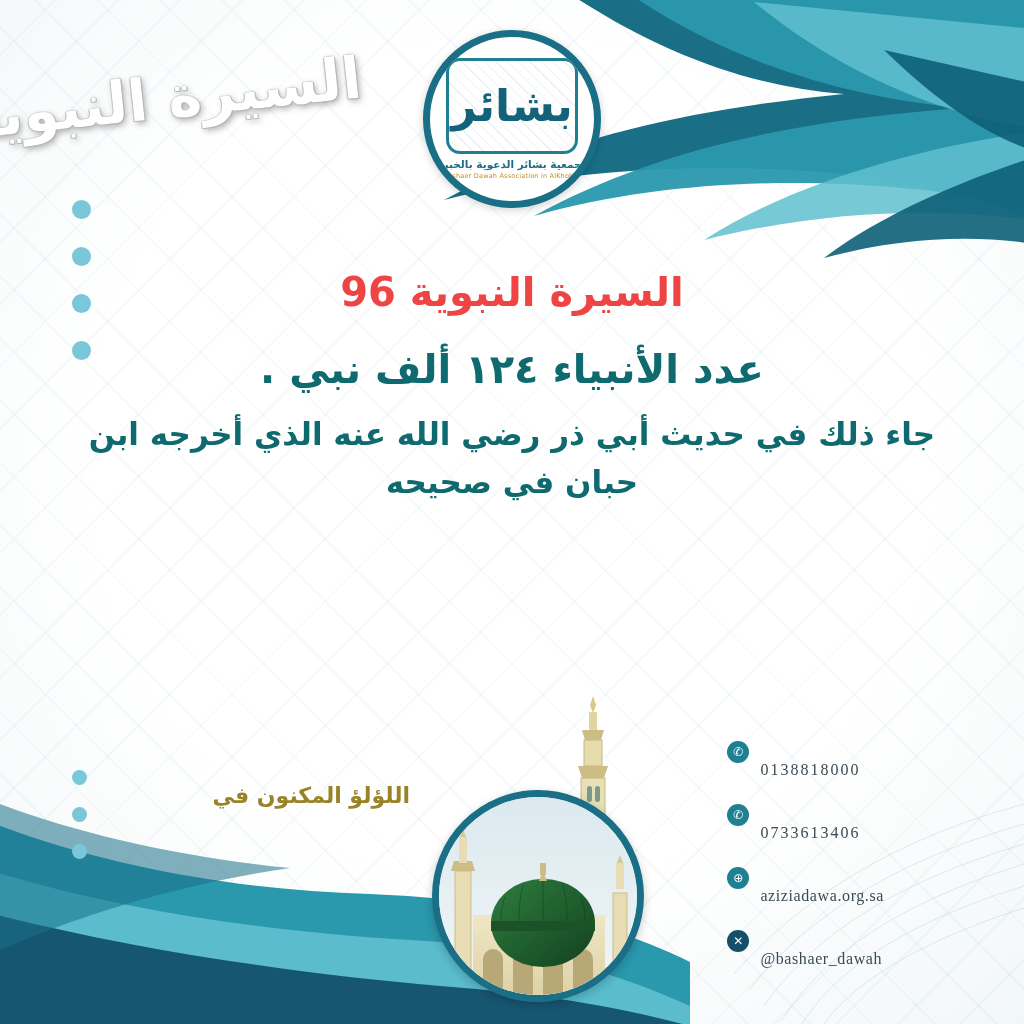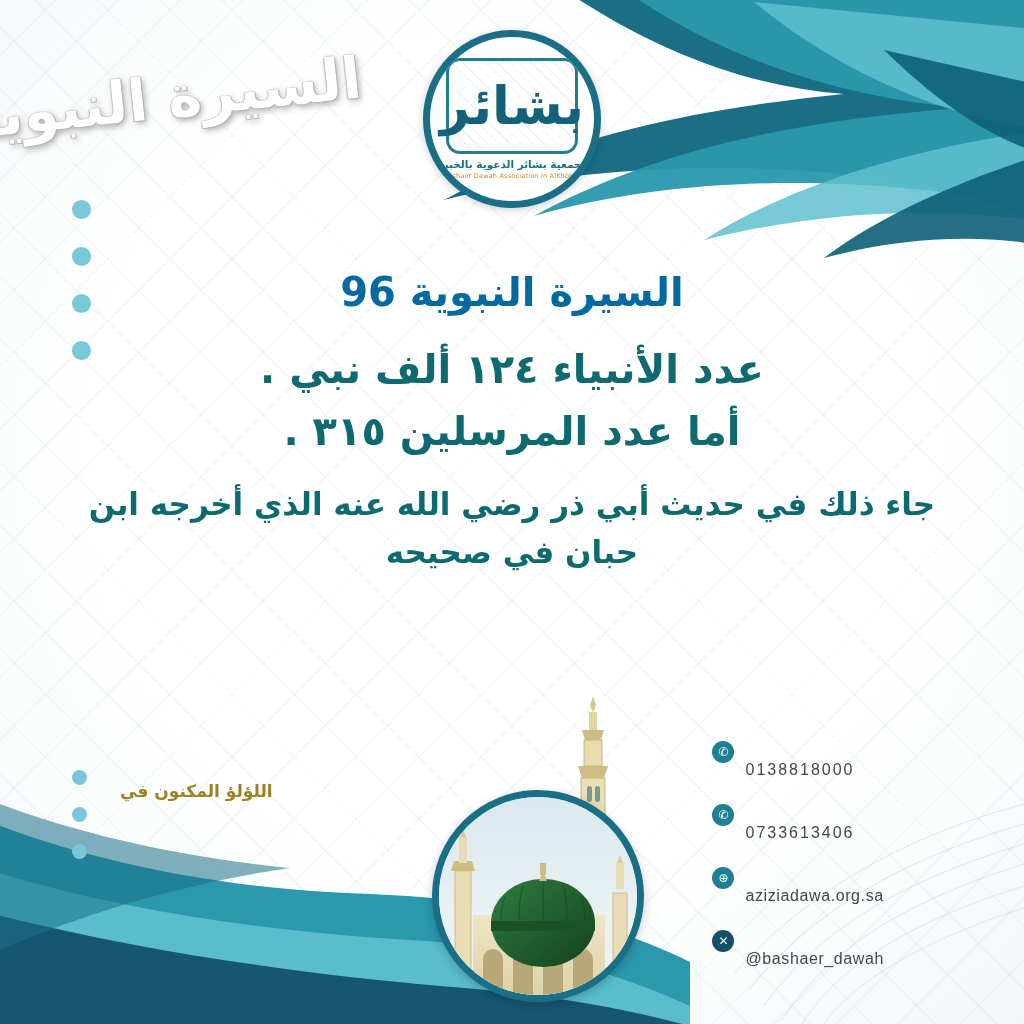--- a/index.html
+++ b/index.html
@@ -75,21 +75,21 @@
   .logo-inner {
     width: 132px; height: 96px;
     border: 3px solid #1f7f93;
     border-radius: 14px;
     display:flex; align-items:center; justify-content:center;
     position: relative;
     background:
       repeating-linear-gradient(45deg, rgba(31,127,147,0.10) 0 1px, transparent 1px 8px);
   }
   .logo-word {
-    font-size: 52px; font-weight: 700; color: #14627a;
+    font-size: 44px; font-weight: 700; color: #14627a;
     direction: rtl; line-height: 1;
   }
   .logo-sub1 {
     margin-top: 4px;
     font-size: 10.5px; font-weight: 700; color: #1a6f86; direction: rtl;
   }
   .logo-sub2 {
     margin-top: 2px;
     font-size: 6.5px; color: #c08f2a; letter-spacing: .2px;
   }
@@ -103,38 +103,38 @@
   .dots-right { position:absolute; right: 86px; top: 770px; }
   .dots-right .dot { width: 15px; height: 15px; margin-bottom: 22px; }
 
   
   .content {
     position: absolute;
     top: 268px; left: 50px; right: 50px;
     direction: rtl; text-align: center;
   }
   .title {
-    font-size: 40px; font-weight: 700; color: #0369a1;
+    font-size: 40px; font-weight: 700; color: #ef4444;
     margin-bottom: 22px; line-height: 1.2;
   }
   .para {
     color: #0f6a70; font-weight: 700; line-height: 1.55;
   }
-  .line-1 { font-size: 40px; }
+  .line-1 { font-size: 40px; margin-bottom: 10px; }
   .line-2 { font-size: 40px; margin-bottom: 18px; }
   .line-3 { font-size: 31px; }
 
   
   .book-caption {
     position: absolute;
     left: 120px; top: 778px;
-    width: 290px; text-align: left;
+    width: 290px; text-align: right;
     direction: rtl;
     color: #9a8327;
-    font-size: 17px; font-weight: 700; line-height: 1.6;
+    font-size: 22px; font-weight: 700; line-height: 1.6;
   }
 
   
   .mosque-wrap {
     position: absolute;
     left: 432px; top: 790px;
     width: 212px; height: 212px;
     border-radius: 50%;
     border: 7px solid #1a6f86;
     overflow: hidden;
@@ -159,21 +159,21 @@
   }
   .crow { display: flex; align-items: center; gap: 11px; }
   .cbadge {
     width: 22px; height: 22px; border-radius: 50%;
     background: #1f7f93; color: #fff;
     display: flex; align-items: center; justify-content: center;
     font-size: 12px; flex: 0 0 auto;
   }
   .cbadge.dark { background: #14506b; }
   .ctext {
-    font-family: Liberation Sans, sans-serif;
+    font-family: Liberation Serif, serif;
     font-size: 16px; color: #3b4a52; letter-spacing: 2px; margin-top: 36px;
   }
   .ctext.tight { letter-spacing: .6px; }
 
   
   .fine-lines {
     position:absolute; right: 0; bottom: 0; width: 330px; height: 230px;
     opacity: .5;
   }
 </style>
@@ -231,21 +231,20 @@
 
   <div class="dots dots-right">
     <div class="dot"></div>
     <div class="dot"></div>
     <div class="dot"></div>
   </div>
 
   <div class="content">
     <div class="title">السيرة النبوية 96</div>
     <div class="para line-1">عدد الأنبياء ١٢٤ ألف نبي .</div>
-    <div class="para line-2">أما عدد المرسلين ٣١٥ .</div>
     <div class="para line-3">جاء ذلك في حديث أبي ذر رضي الله عنه الذي أخرجه ابن حبان في صحيحه</div>
   </div>
 
   <div class="book-caption">
     <div>اللؤلؤ المكنون في</div>
   </div>
 
   <svg class="minaret" viewBox="0 0 74 210">
     <g>
       <path d="M37,2 l3,9 -3,8 -3,-8 z" fill="#d8c98a"></path>

